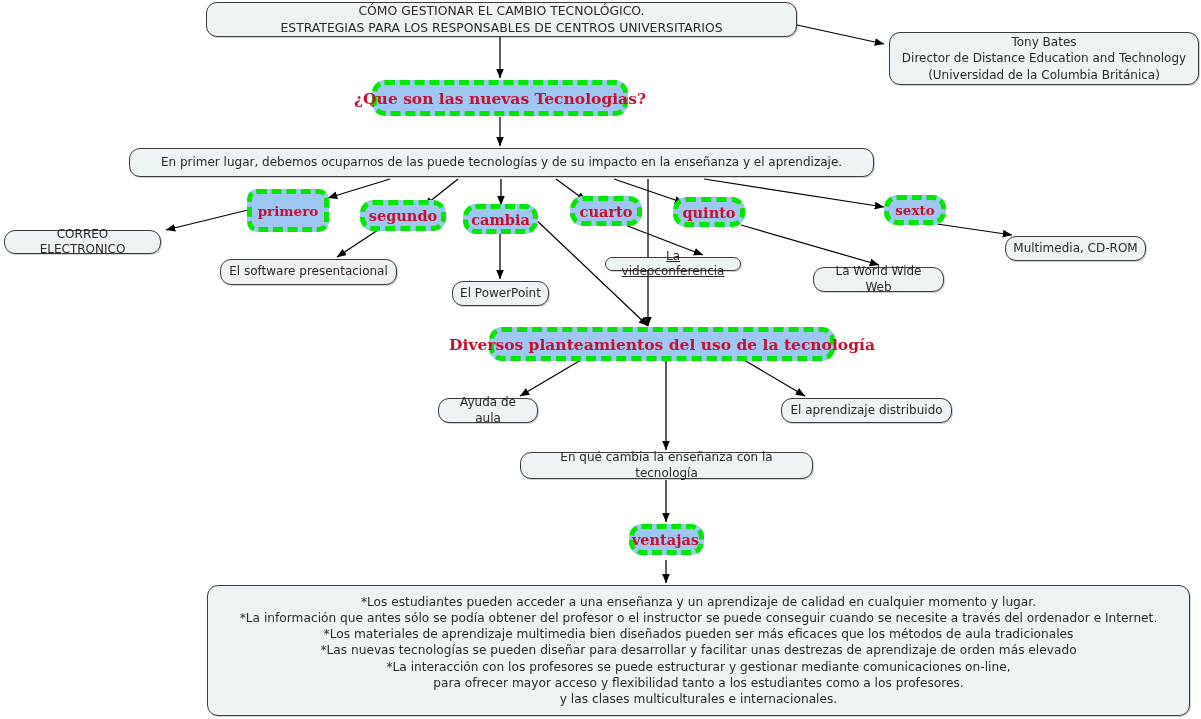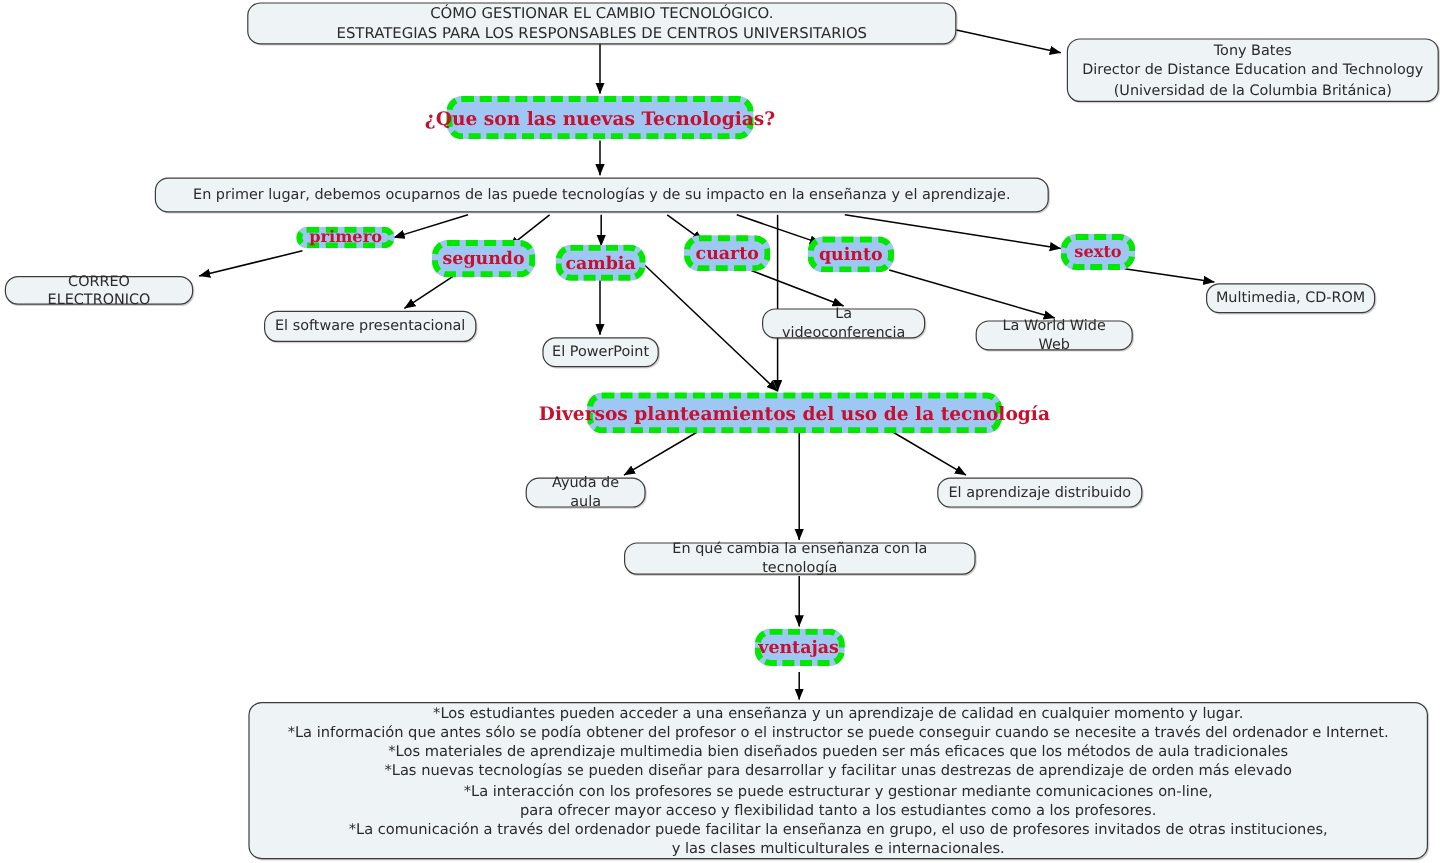--- a/index.html
+++ b/index.html
@@ -118,21 +118,21 @@
   </div>
 
   <div class="hnode sz-big" style="left:372px;top:80px;width:256px;height:36px;">
     <span>¿Que son las nuevas Tecnologias?</span>
   </div>
 
   <div class="node" style="left:129px;top:148px;width:745px;height:29px;">
     <span>En primer lugar, debemos ocuparnos de las puede tecnologías y de su impacto en la enseñanza y el aprendizaje.</span>
   </div>
 
-  <div class="hnode sz-small" style="left:247px;top:189px;width:82px;height:18px;">
+  <div class="hnode sz-small" style="left:247px;top:189px;width:82px;height:43px;border-radius:10px;">
     <span>primero</span>
   </div>
 
   <div class="hnode sz-mid" style="left:360px;top:200px;width:86px;height:31px;">
     <span>segundo</span>
   </div>
 
   <div class="hnode sz-mid" style="left:463px;top:204px;width:75px;height:30px;">
     <span>cambia</span>
   </div>
@@ -154,21 +154,21 @@
   </div>
 
   <div class="node" style="left:220px;top:259px;width:177px;height:26px;">
     <span>El software presentacional</span>
   </div>
 
   <div class="node" style="left:452px;top:281px;width:97px;height:25px;">
     <span>El PowerPoint</span>
   </div>
 
-  <div class="node" style="left:635px;top:257px;width:136px;height:25px;">
+  <div class="node" style="left:605px;top:257px;width:136px;height:14px;text-decoration:underline;">
     <span>La videoconferencia</span>
   </div>
 
   <div class="node" style="left:813px;top:267px;width:131px;height:25px;">
     <span>La World Wide Web</span>
   </div>
 
   <div class="node" style="left:1005px;top:236px;width:141px;height:25px;">
     <span>Multimedia, CD-ROM</span>
   </div>
@@ -194,18 +194,17 @@
   </div>
 
   <div class="node final-box" style="left:207px;top:585px;width:983px;height:131px;">
     <div>
       <div>*Los estudiantes pueden acceder a una enseñanza y un aprendizaje de calidad en cualquier momento y lugar.</div>
       <div>*La información que antes sólo se podía obtener del profesor o el instructor se puede conseguir cuando se necesite a través del ordenador e Internet.</div>
       <div>*Los materiales de aprendizaje multimedia bien diseñados pueden ser más eficaces que los métodos de aula tradicionales</div>
       <div>*Las nuevas tecnologías se pueden diseñar para desarrollar y facilitar unas destrezas de aprendizaje de orden más elevado</div>
       <div>*La interacción con los profesores se puede estructurar y gestionar mediante comunicaciones on-line,</div>
       <div>para ofrecer mayor acceso y flexibilidad tanto a los estudiantes como a los profesores.</div>
-      <div>*La comunicación a través del ordenador puede facilitar la enseñanza en grupo, el uso de profesores invitados de otras instituciones,</div>
       <div>y las clases multiculturales e internacionales.</div>
     </div>
   </div>
 
 </div>
 
 </body></html>

